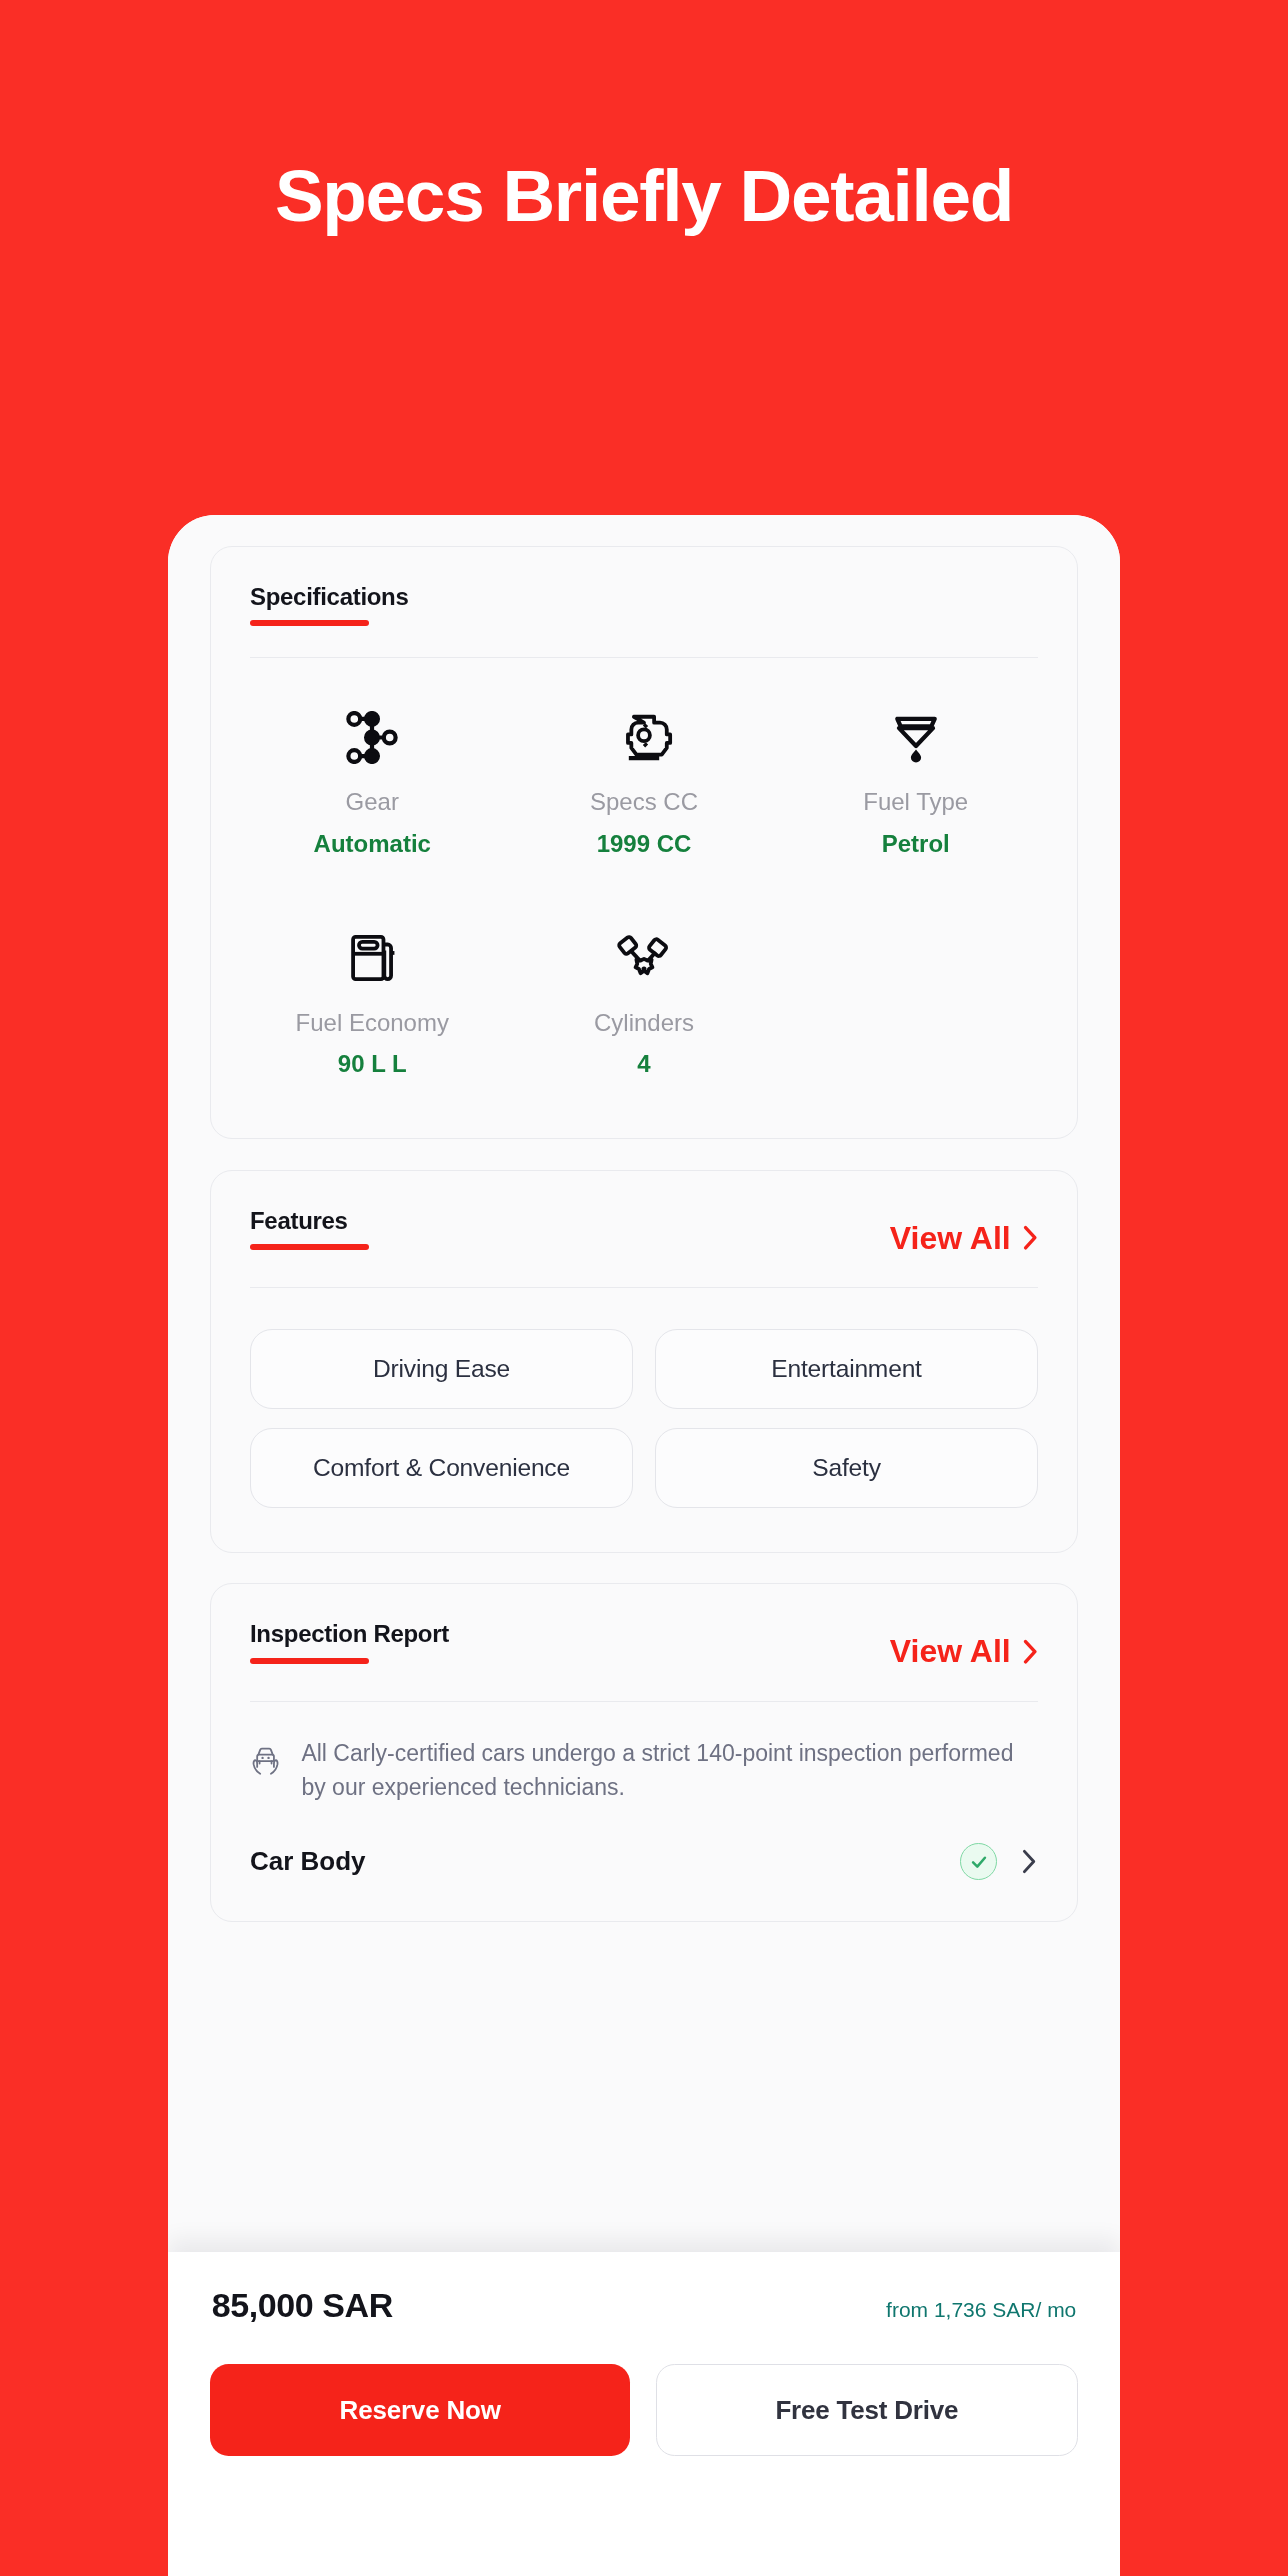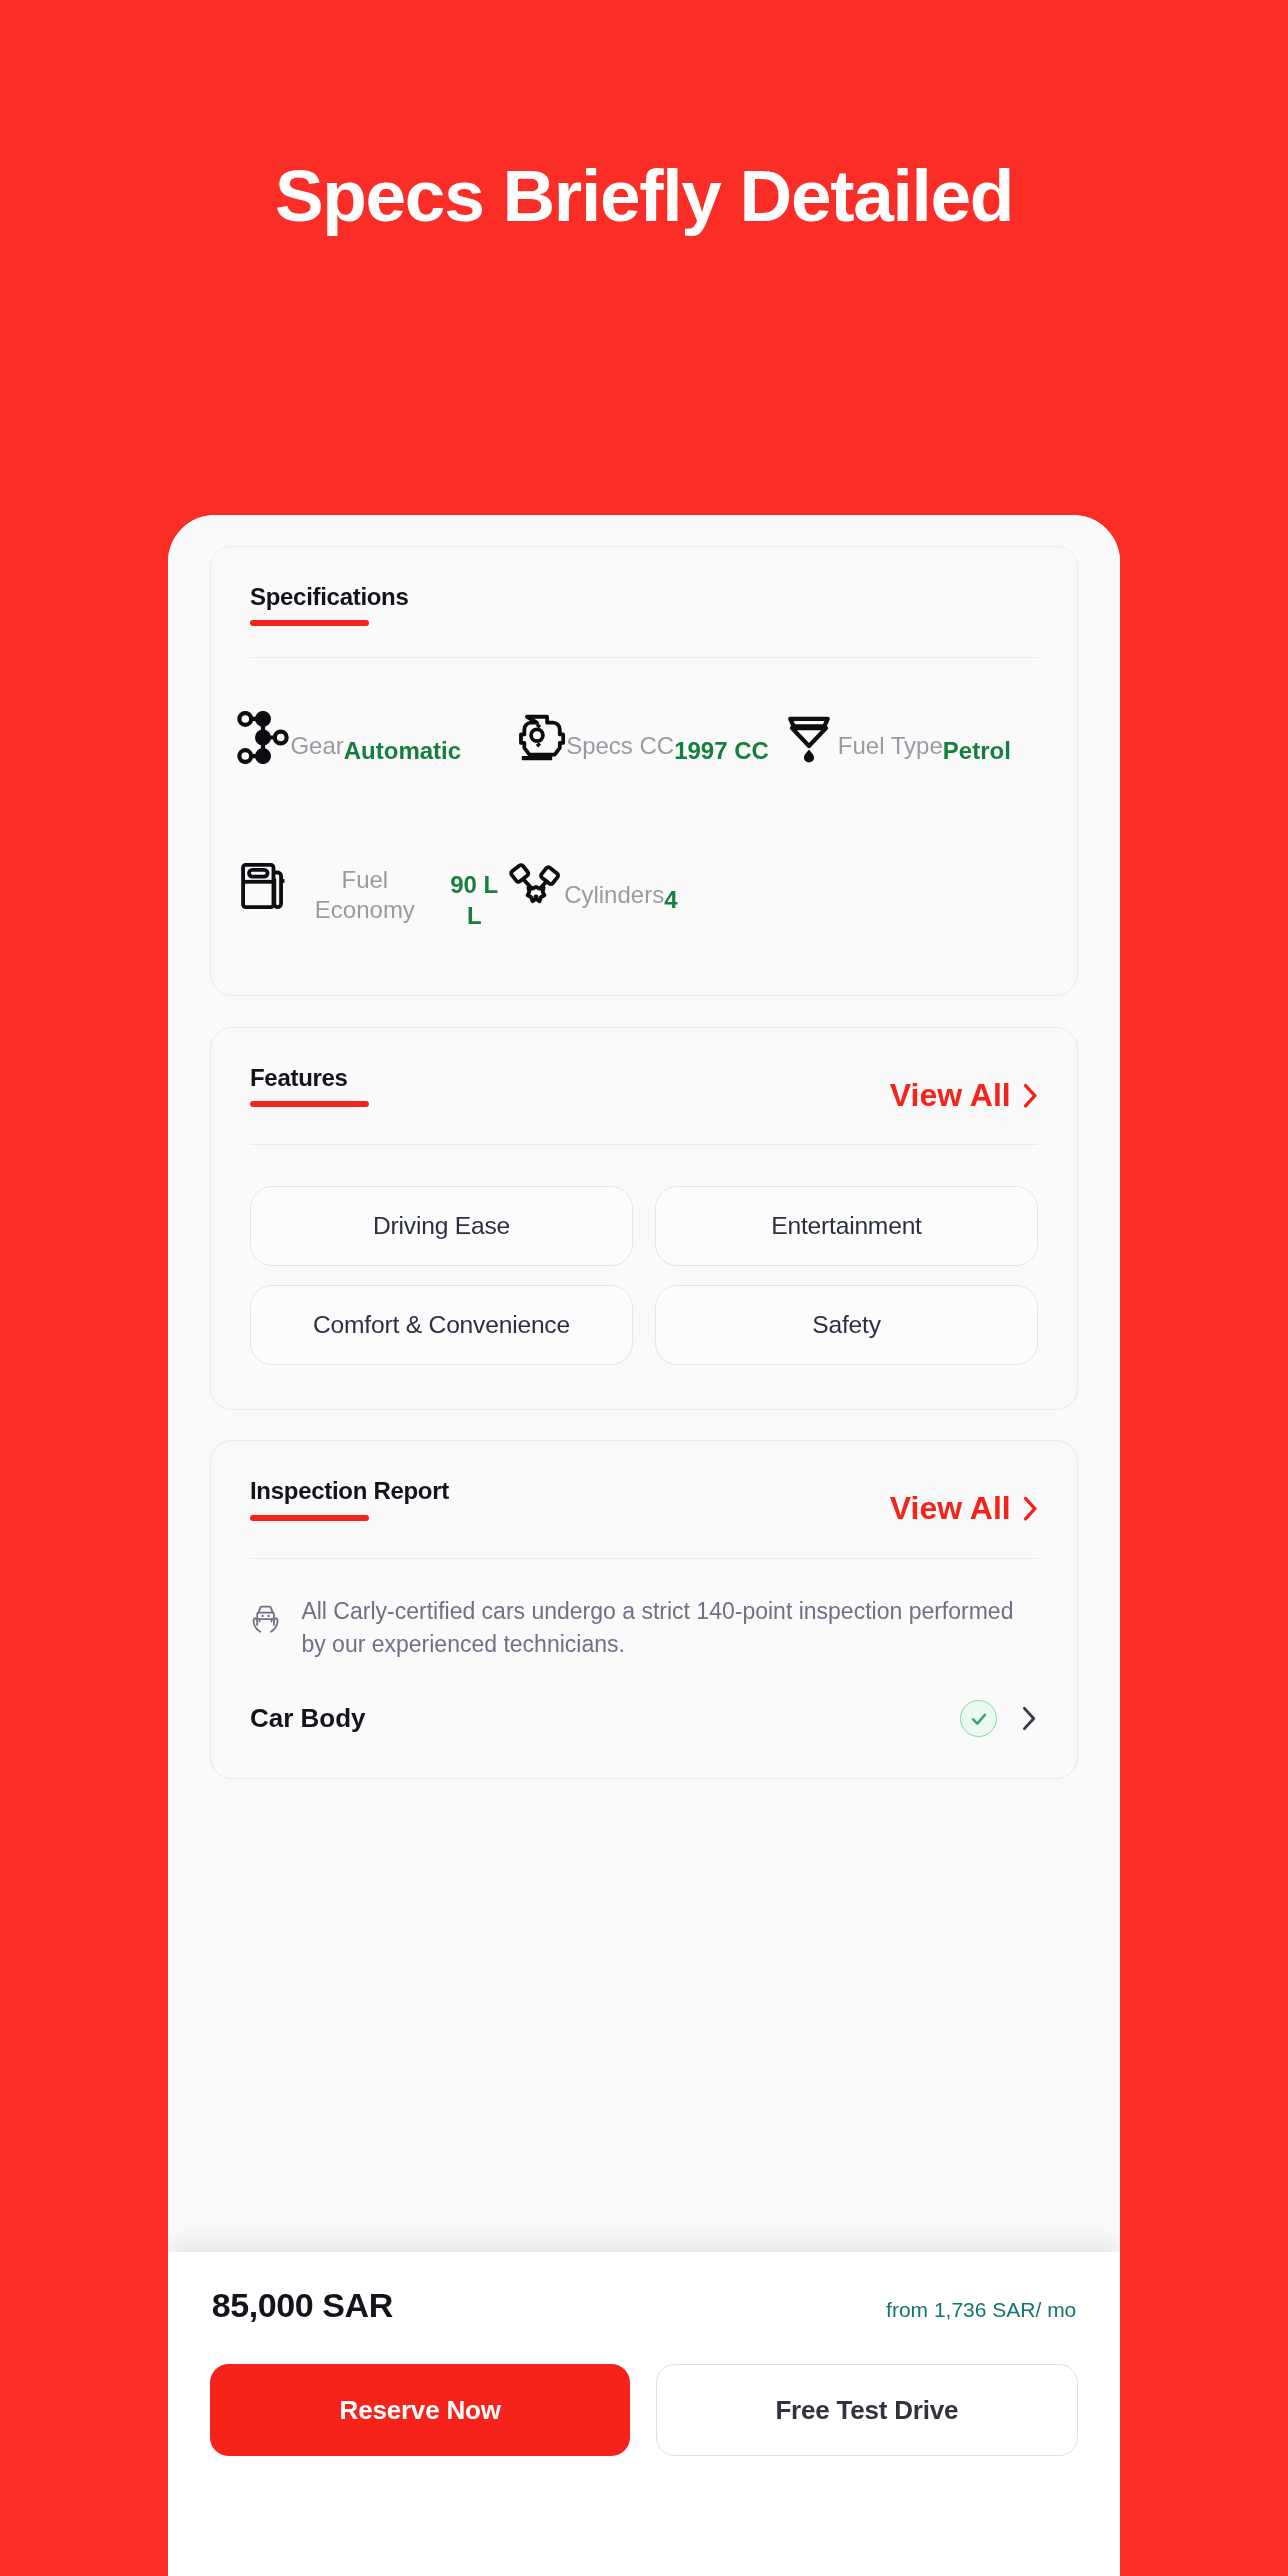--- a/index.html
+++ b/index.html
@@ -98,21 +98,21 @@
 
   
   .specs-grid {
     display:grid;
     grid-template-columns:repeat(3,1fr);
     padding:47px 25.4px 59px 25.4px;
     row-gap:66px;
   }
   .spec {
     display:flex;
-    flex-direction:row;
+    flex-direction:column;
     align-items:center;
     text-align:center;
   }
   .spec-icon {
     height:66px;
     display:flex;
     align-items:center;
     justify-content:center;
     margin-bottom:17px;
   }
@@ -288,21 +288,21 @@
           <div class="spec">
             <div class="spec-icon">
               <svg width="58" height="54" viewBox="0 0 68 64" fill="none" stroke="#0C0C11" stroke-width="4.5" stroke-linejoin="round">
                 <path d="M22 8 h24 v7 h7 a8 8 0 0 1 8 8 v6 h4 v10 h-4 v6 l-6 8 h-30 l-6 -8 v-6 h-4 v-10 h4 v-6 a8 8 0 0 1 8 -8 h7 z"></path>
                 <circle cx="34" cy="30" r="7"></circle>
                 <path d="M34 17 l3.5 3.5 M34 43 l3.5 -3.5" stroke-width="4"></path>
                 <line x1="16" y1="57" x2="52" y2="57" stroke-width="5"></line>
               </svg>
             </div>
             <div class="spec-label">Specs CC</div>
-            <div class="spec-value">1997 CC</div>
+            <div class="spec-value">1999 CC</div>
           </div>
 
           <div class="spec">
             <div class="spec-icon">
               <svg width="58" height="51" viewBox="0 0 68 60" fill="none" stroke="#0C0C11" stroke-width="5" stroke-linejoin="round">
                 <path d="M12 8 h44 l-4 9 h-36 z"></path>
                 <path d="M14 19 h40 l-20 21 z"></path>
                 <path d="M34 44 c4 5 6 7 6 9.5 a6 6 0 0 1 -12 0 c0 -2.5 2 -4.5 6 -9.5 z" fill="#0C0C11" stroke="none"></path>
               </svg>
             </div>

